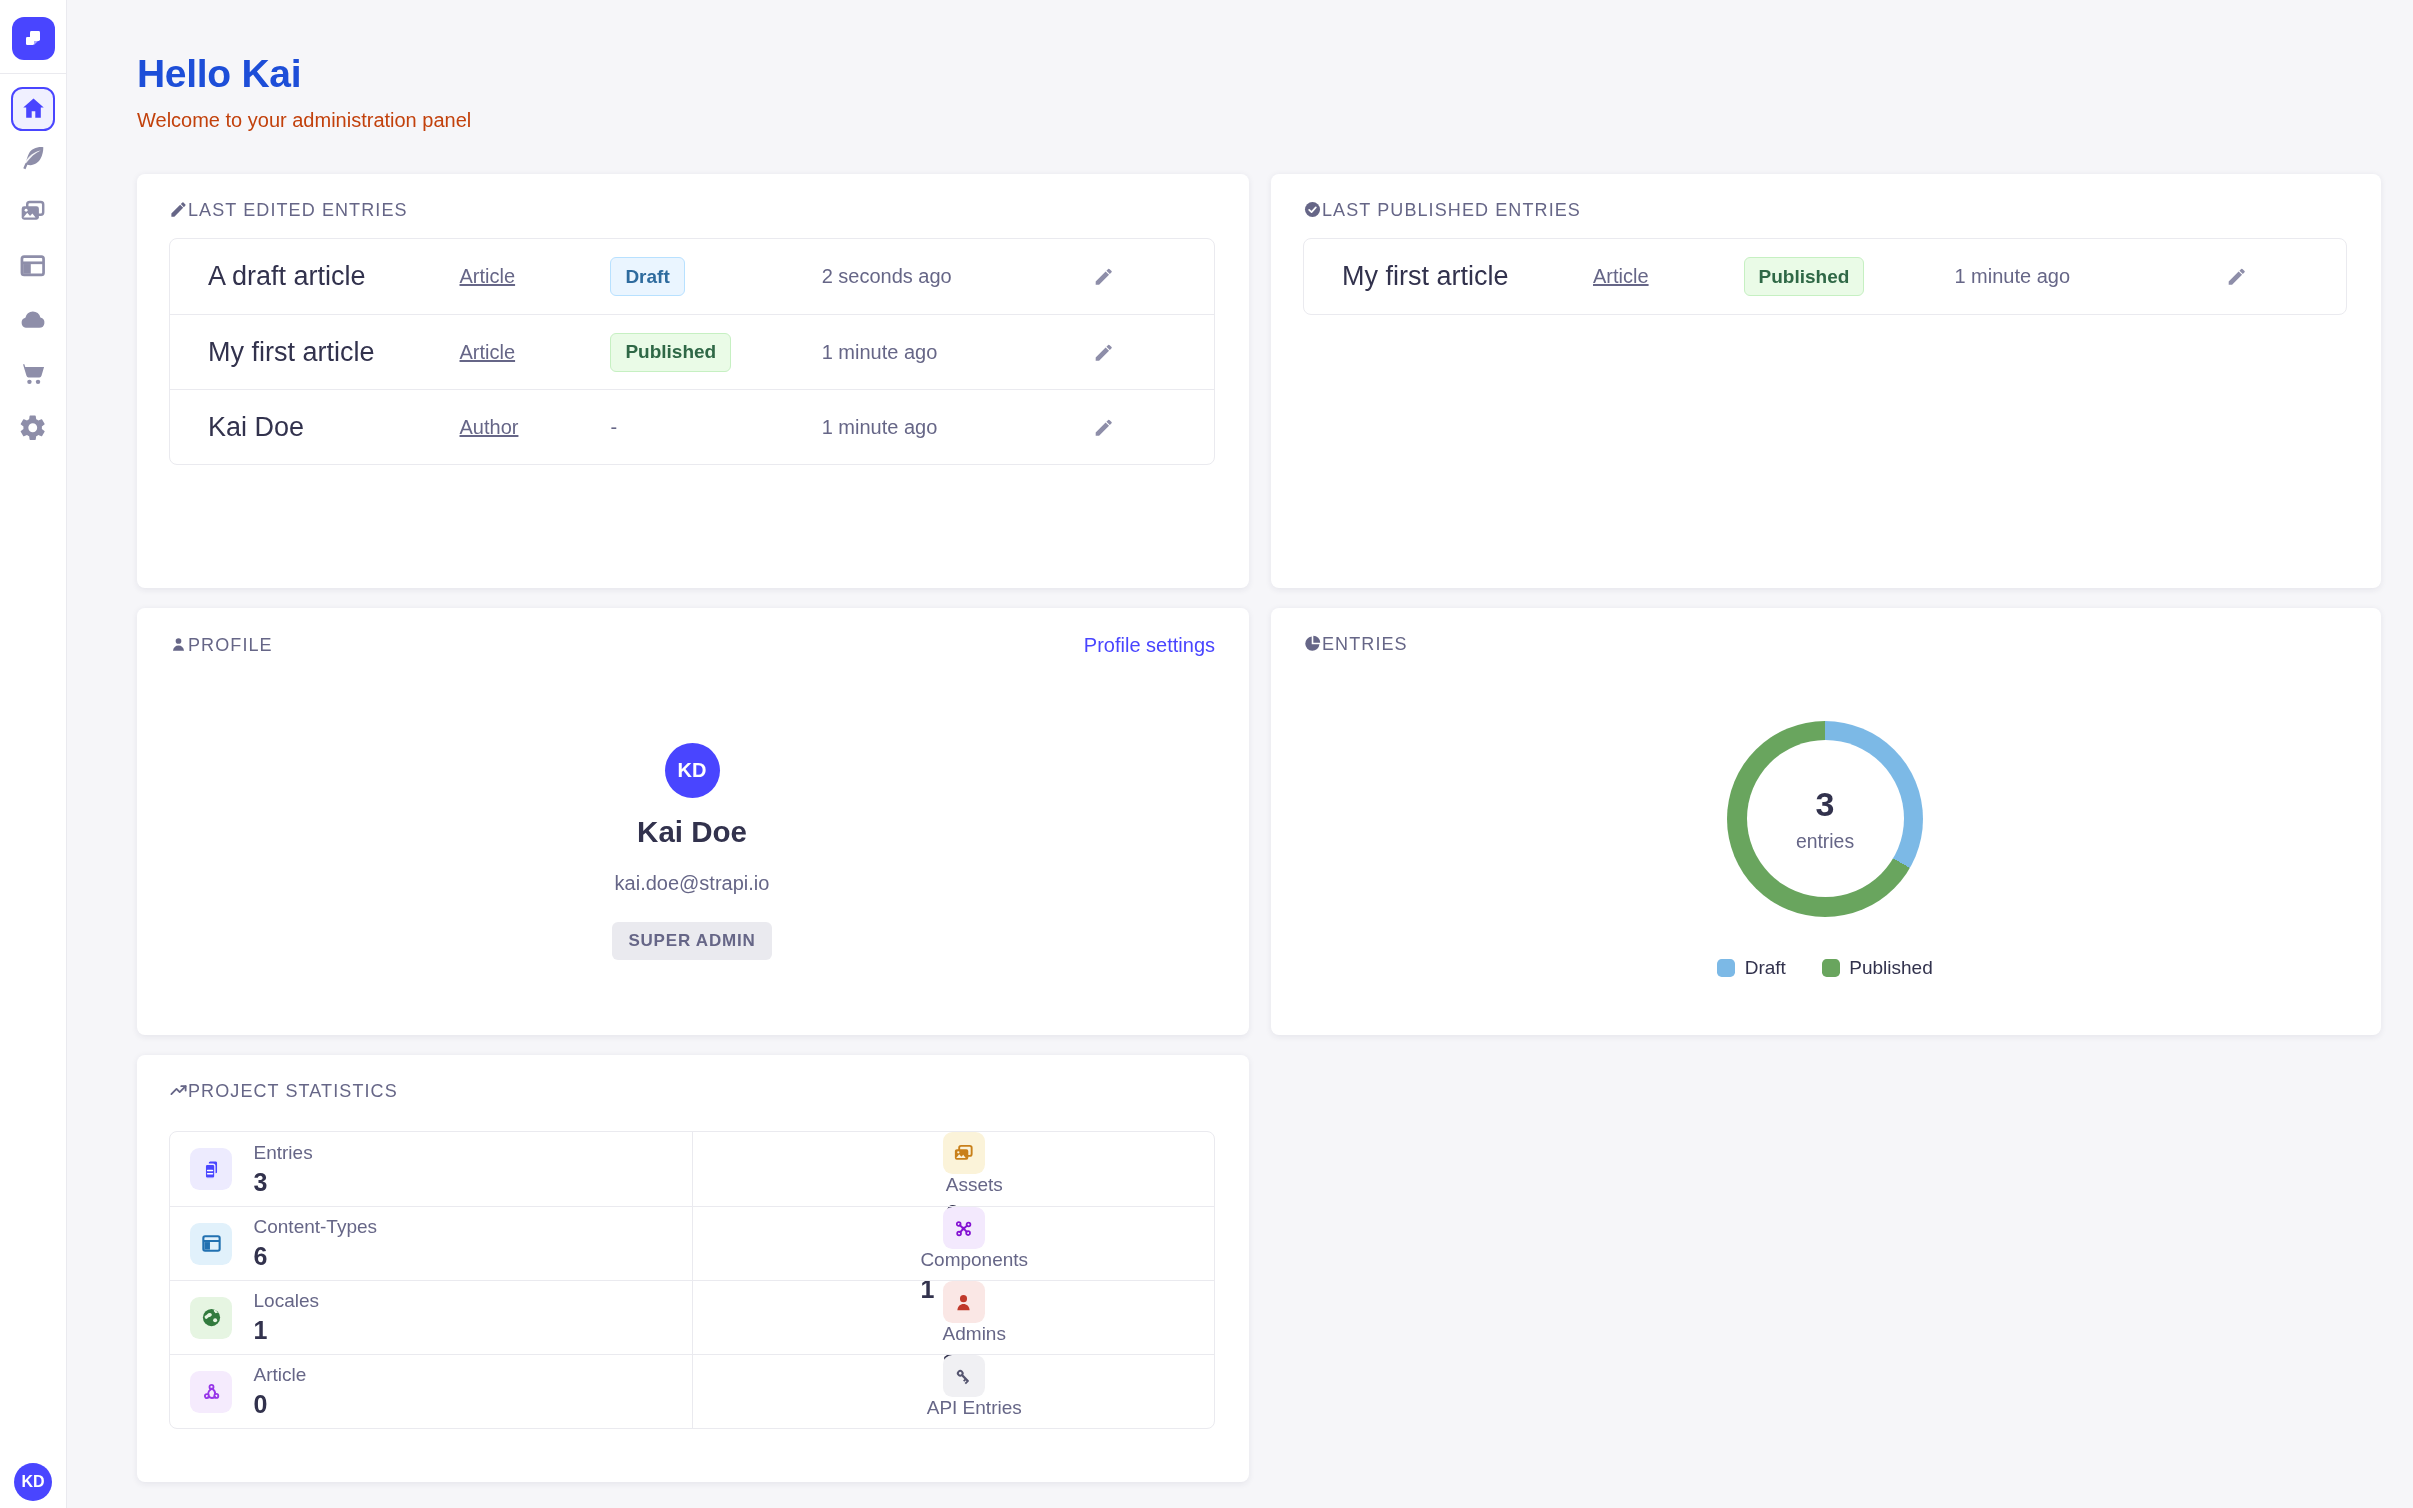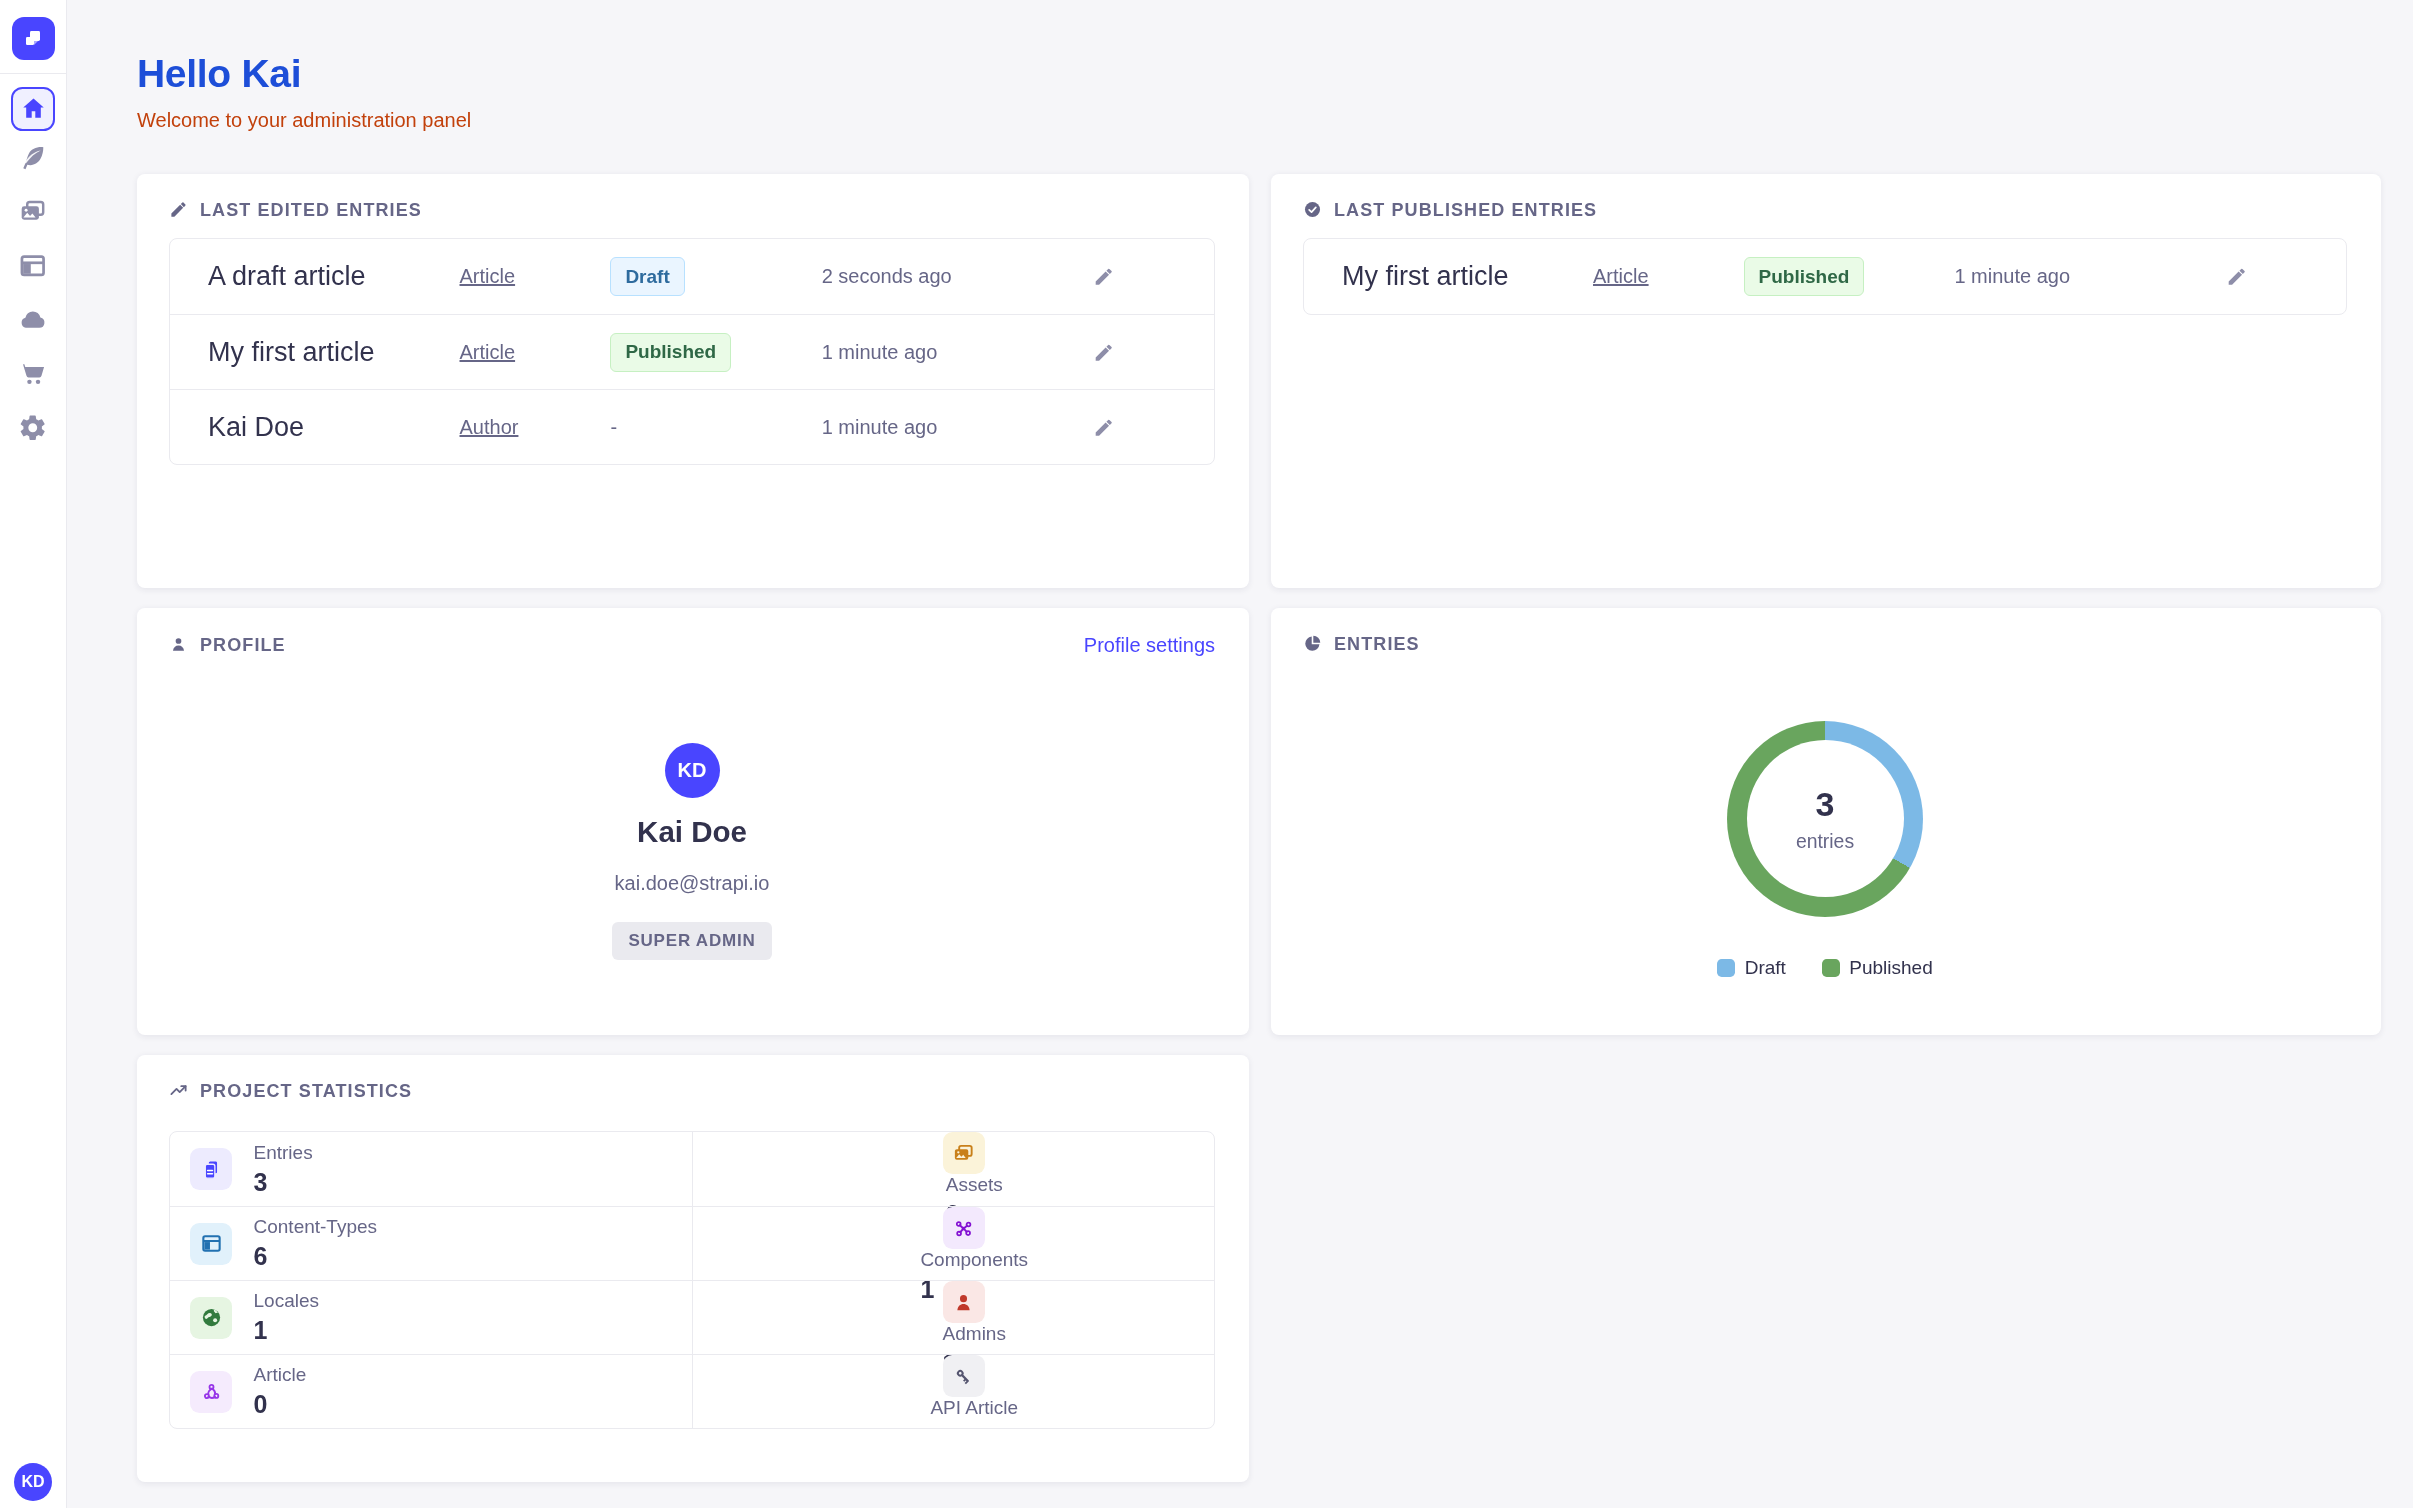--- a/index.html
+++ b/index.html
@@ -51,22 +51,22 @@
     column-gap:22px; row-gap:20px;
   }
   .card {
     background:#ffffff; border-radius:8px;
     box-shadow:0 1.3px 6.7px rgba(33,33,82,0.08);
     padding:25.5px 34px 0 32px;
   }
   .card-head { display:flex; align-items:center; }
   .card-head .spacer { flex:1; }
   .card-title {
-    font-size:18px; font-weight:700; letter-spacing:1.1px;
-    color:#666687; margin-left:12px; text-transform:uppercase;
+    font-size:18px; font-weight:400; letter-spacing:1.1px;
+    color:#666687; text-transform:uppercase;
   }
   .profile-link { font-size:20px; color:#4945ff; cursor:pointer; }
   
   .tbl { margin-top:17.4px; border:0.7px solid #eaeaef; border-radius:8px; overflow:hidden; }
   .trow {
     display:grid; grid-template-columns:25% 15% 21% 27% 12%;
     align-items:center; height:75px; padding-left:38px; cursor:pointer;
   }
   .trow + .trow { border-top:0.7px solid #eaeaef; }
   .t-name { font-size:27px; font-weight:500; color:#32324d; }
@@ -470,21 +470,21 @@
               <g transform="rotate(45 12 12)" fill="#55556f">
                 <circle cx="7.2" cy="12" r="3.5"></circle>
                 <circle cx="7.2" cy="12" r="1.4" fill="#f0f0f3"></circle>
                 <rect x="10" y="10.9" width="9.5" height="2.3" rx="1"></rect>
                 <rect x="14.6" y="12.6" width="1.9" height="2.7"></rect>
                 <rect x="17.6" y="12.6" width="1.9" height="3.3"></rect>
               </g>
             </svg>
           </span>
           <span class="stat-text">
-            <div class="stat-label">API Article</div>
+            <div class="stat-label">API Entries</div>
             <div class="stat-value">2</div>
           </span>
         </div>
 
       </div>
     </section>
 
     <div></div>
   </div>
 </main>

